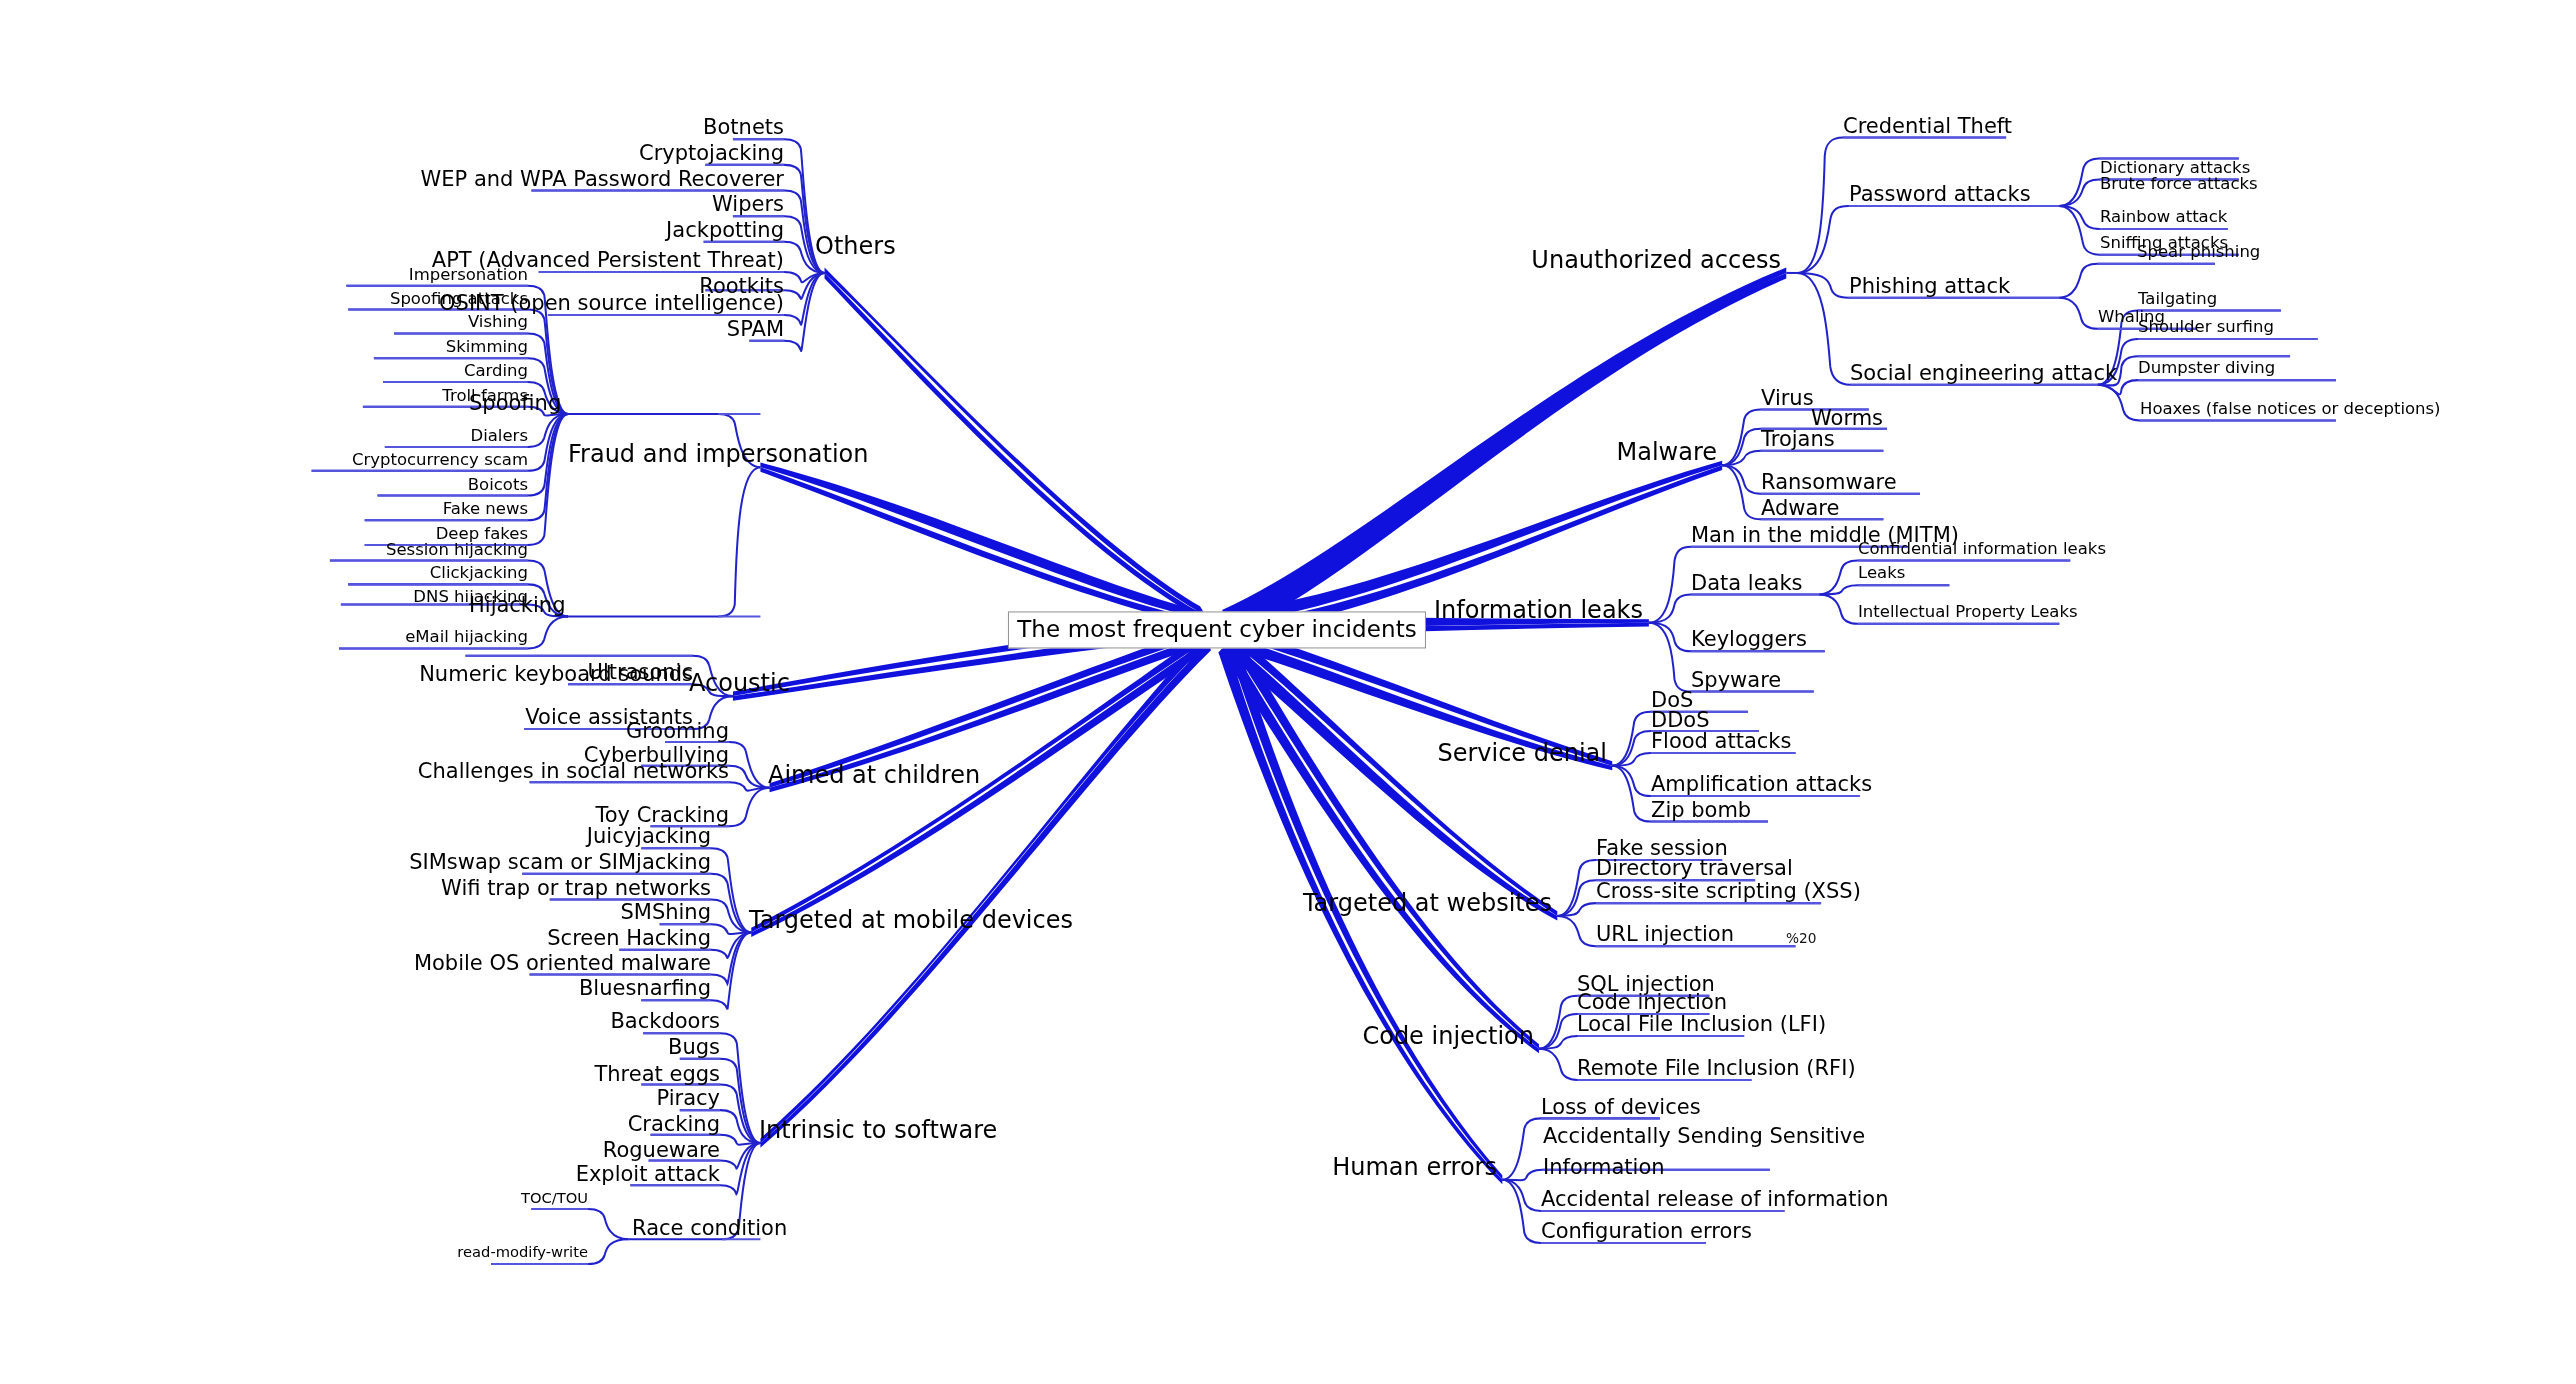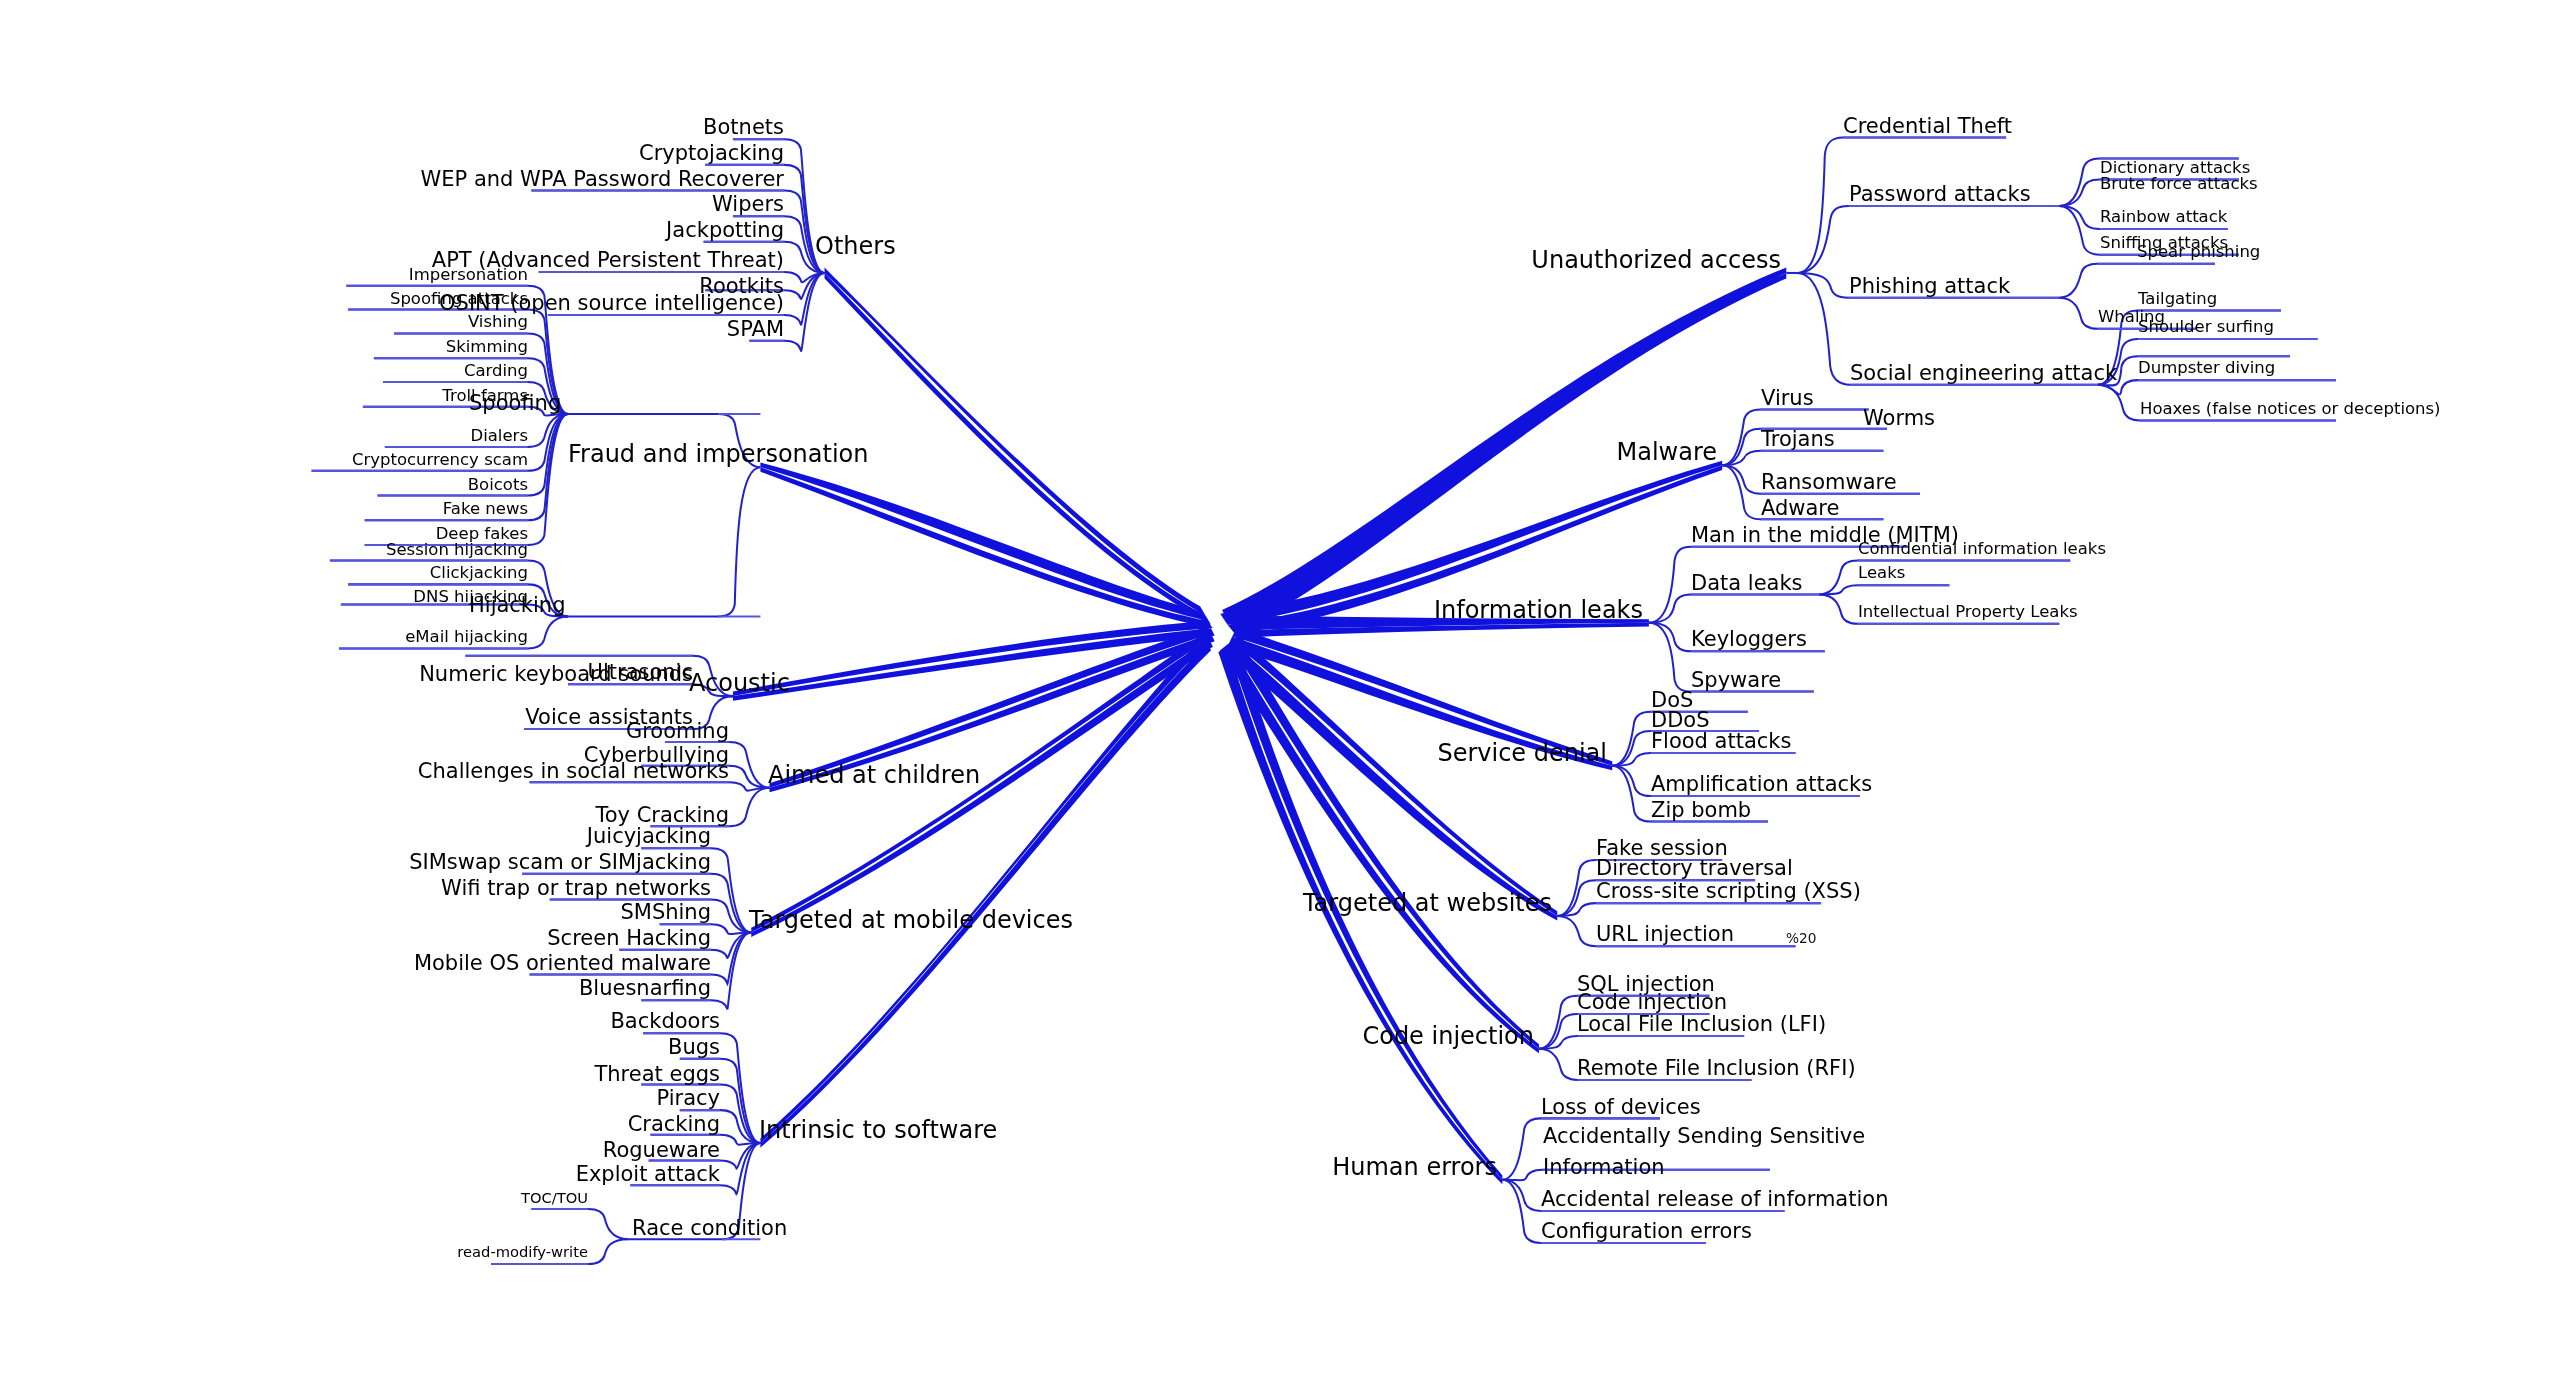--- a/index.html
+++ b/index.html
@@ -311,40 +311,41 @@
       <path d="M2018,225 L2248,225"></path>
         <path d="M2018,325 L2248,325"></path>
         <path d="M2020,420 L2290,420"></path>
       <path d="M1846,649 L1986,649"></path>
       <path d="M784,452 L830,452"></path>
         <path d="M784,673 L830,673"></path>
       <path d="M788,1353 L830,1353"></path>
     </g>
   </svg>
 
+  <div class="node lvl0" style="left:1217px;top:630px;">The most frequent cyber incidents</div>
 
   <div class="node lvl1 anchor-right" style="left:1781px;top:261px;">Unauthorized access</div>
   <div class="node lvl2 anchor-left" style="left:1843px;top:126px;">Credential Theft</div>
   <div class="node lvl2 anchor-left" style="left:1849px;top:194px;">Password attacks</div>
   <div class="node lvl3 anchor-left" style="left:2100px;top:136px;margin-top:48px;">Brute force attacks</div>
   <div class="node lvl3 anchor-left" style="left:2100px;top:168px;">Dictionary attacks</div>
   <div class="node lvl3 anchor-left" style="left:2100px;top:217px;">Rainbow attack</div>
   <div class="node lvl3 anchor-left" style="left:2100px;top:243px;">Sniffing attacks</div>
   <div class="node lvl2 anchor-left" style="left:1849px;top:286px;">Phishing attack</div>
   <div class="node lvl3 anchor-left" style="left:2098px;top:252px;margin-left:39px;">Spear phishing</div>
   <div class="node lvl3 anchor-left" style="left:2098px;top:317px;">Whaling</div>
   <div class="node lvl2 anchor-left" style="left:1850px;top:373px;">Social engineering attack</div>
   <div class="node lvl3 anchor-left" style="left:2138px;top:299px;">Tailgating</div>
   <div class="node lvl3 anchor-left" style="left:2138px;top:327px;">Shoulder surfing</div>
   <div class="node lvl3 anchor-left" style="left:2138px;top:368px;">Dumpster diving</div>
   <div class="node lvl3 anchor-left" style="left:2140px;top:409px;">Hoaxes (false notices or deceptions)</div>
 
   <div class="node lvl1 anchor-right" style="left:1717px;top:453px;">Malware</div>
   <div class="node lvl2 anchor-left" style="left:1761px;top:398px;">Virus</div>
-  <div class="node lvl2 anchor-left" style="left:1863px;top:418px;">Worms</div>
+  <div class="node lvl2 anchor-left" style="left:1811px;top:418px;">Worms</div>
   <div class="node lvl2 anchor-left" style="left:1761px;top:439px;">Trojans</div>
   <div class="node lvl2 anchor-left" style="left:1761px;top:482px;">Ransomware</div>
   <div class="node lvl2 anchor-left" style="left:1761px;top:508px;">Adware</div>
 
   <div class="node lvl1 anchor-right" style="left:1643px;top:611px;">Information leaks</div>
   <div class="node lvl2 anchor-left" style="left:1691px;top:535px;">Man in the middle (MITM)</div>
   <div class="node lvl2 anchor-left" style="left:1691px;top:583px;">Data leaks</div>
   <div class="node lvl3 anchor-left" style="left:1858px;top:549px;">Confidential information leaks</div>
   <div class="node lvl3 anchor-left" style="left:1858px;top:573px;">Leaks</div>
   <div class="node lvl3 anchor-left" style="left:1858px;top:612px;">Intellectual Property Leaks</div>

